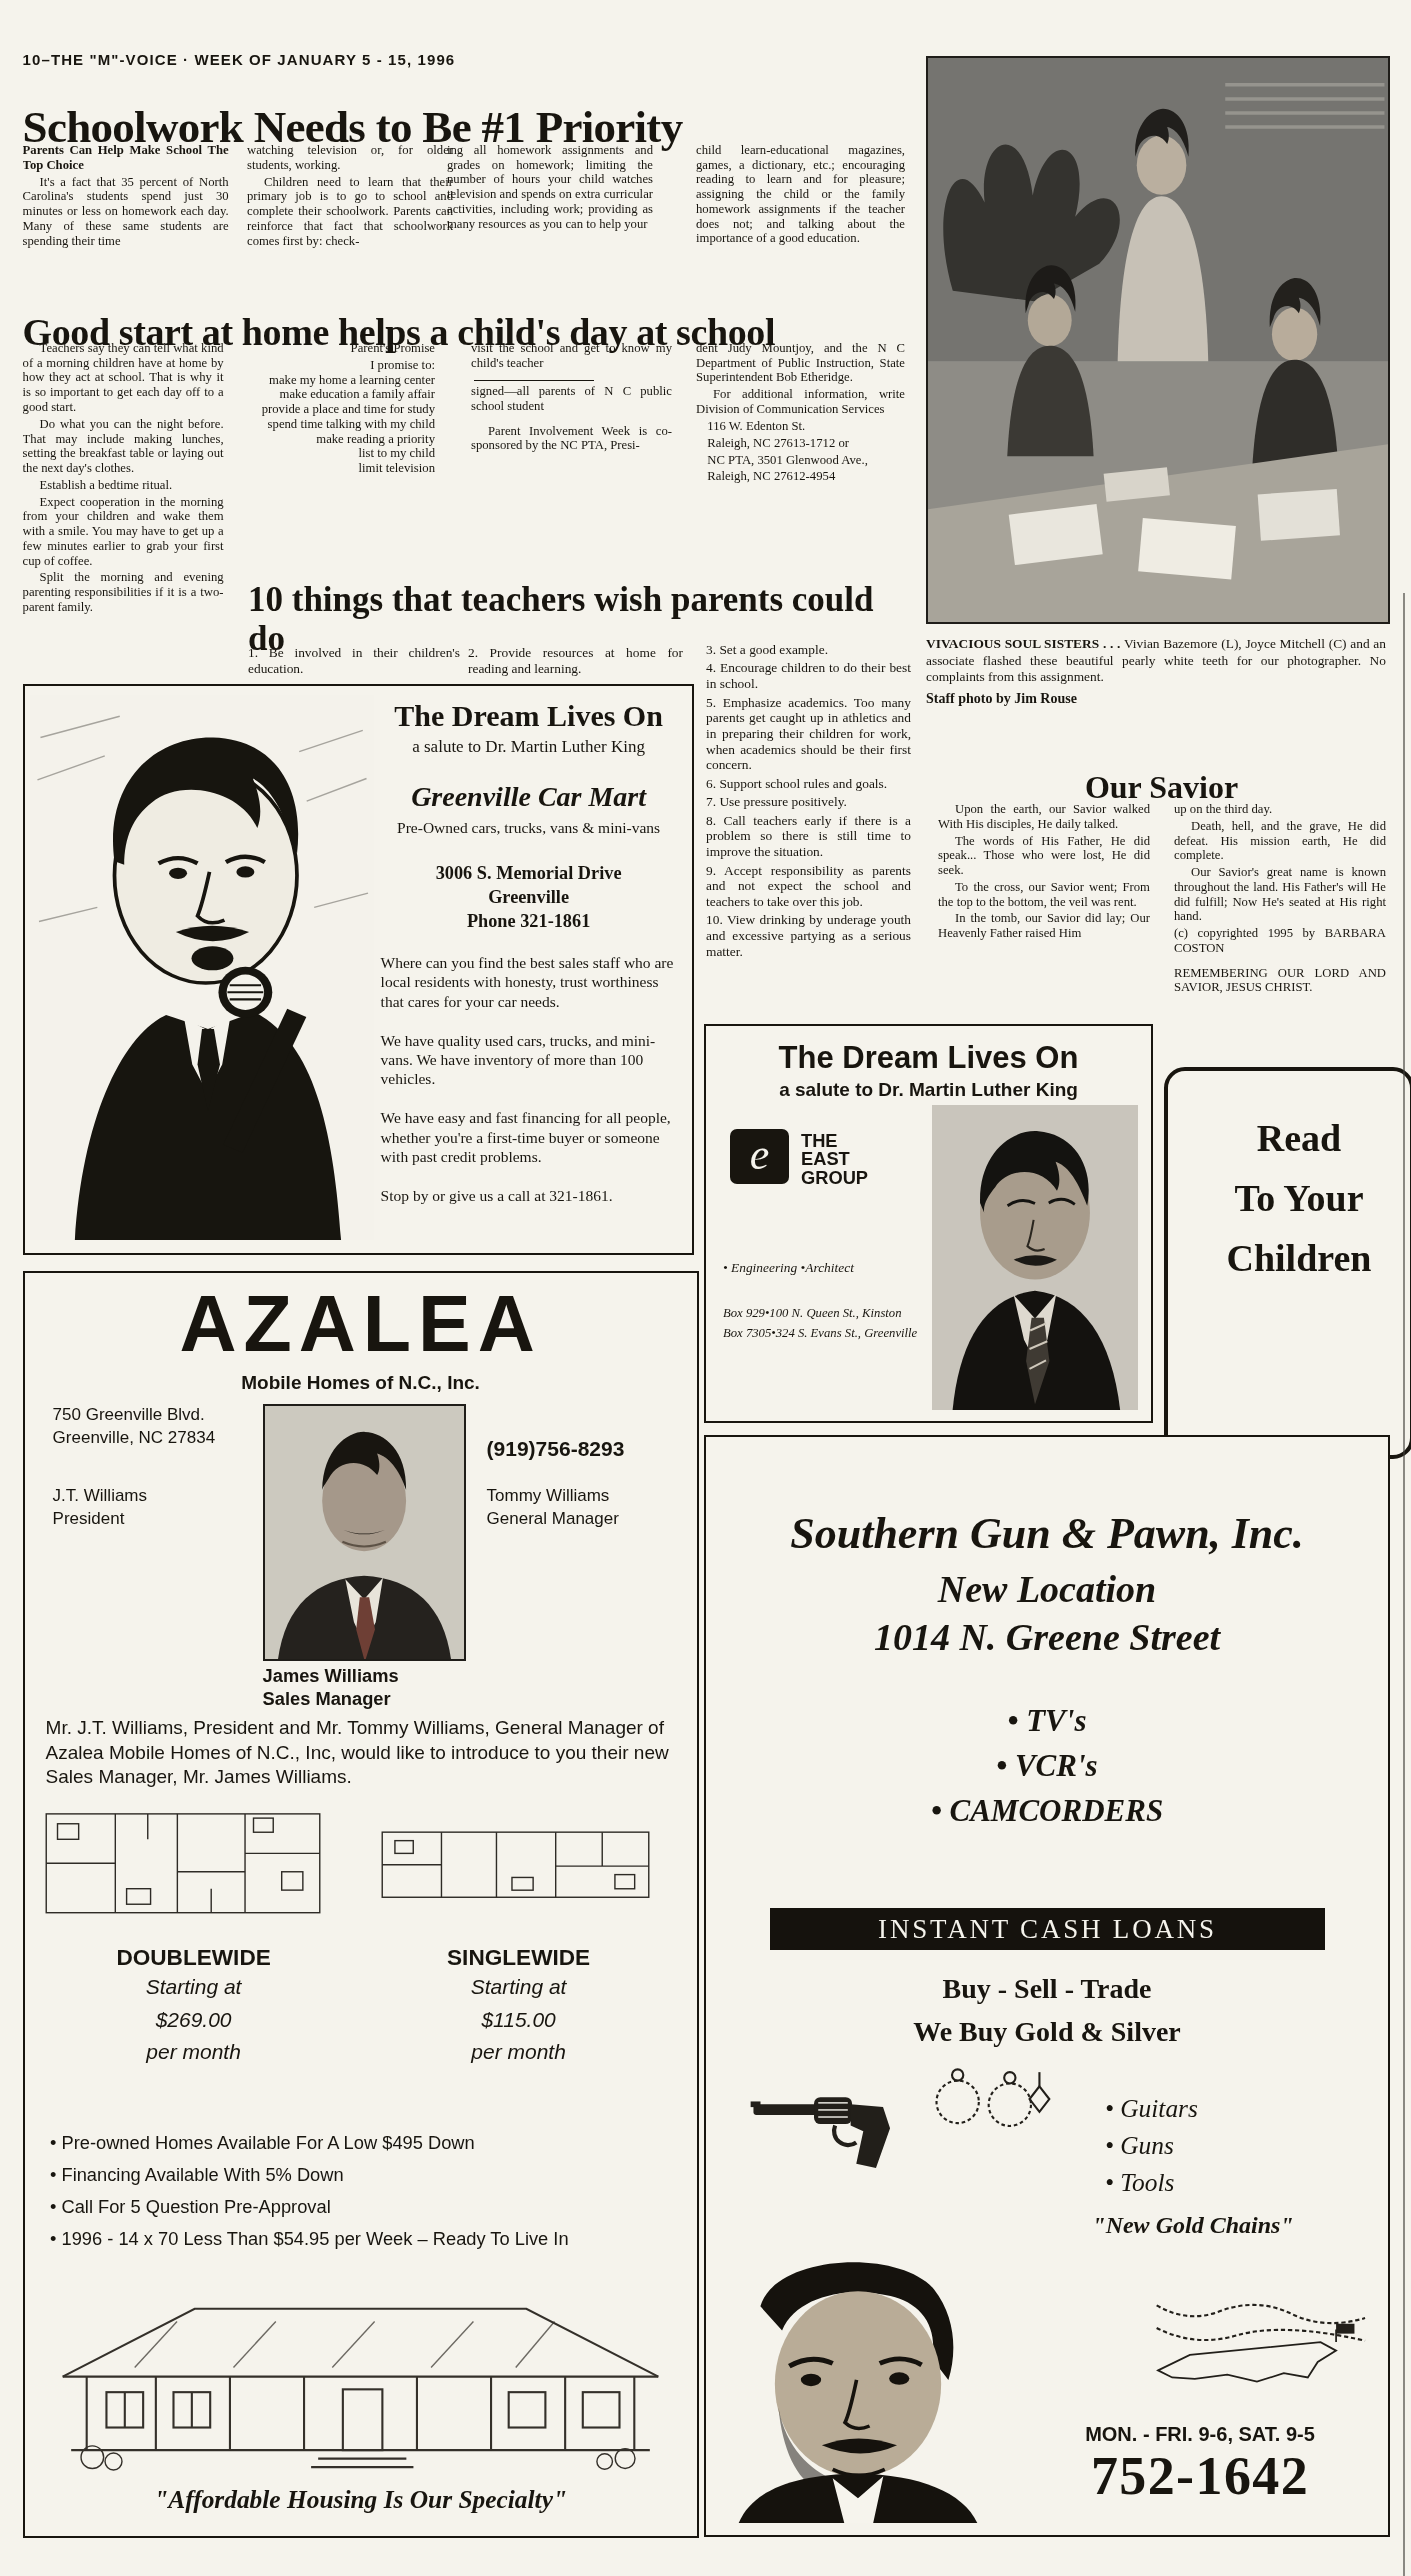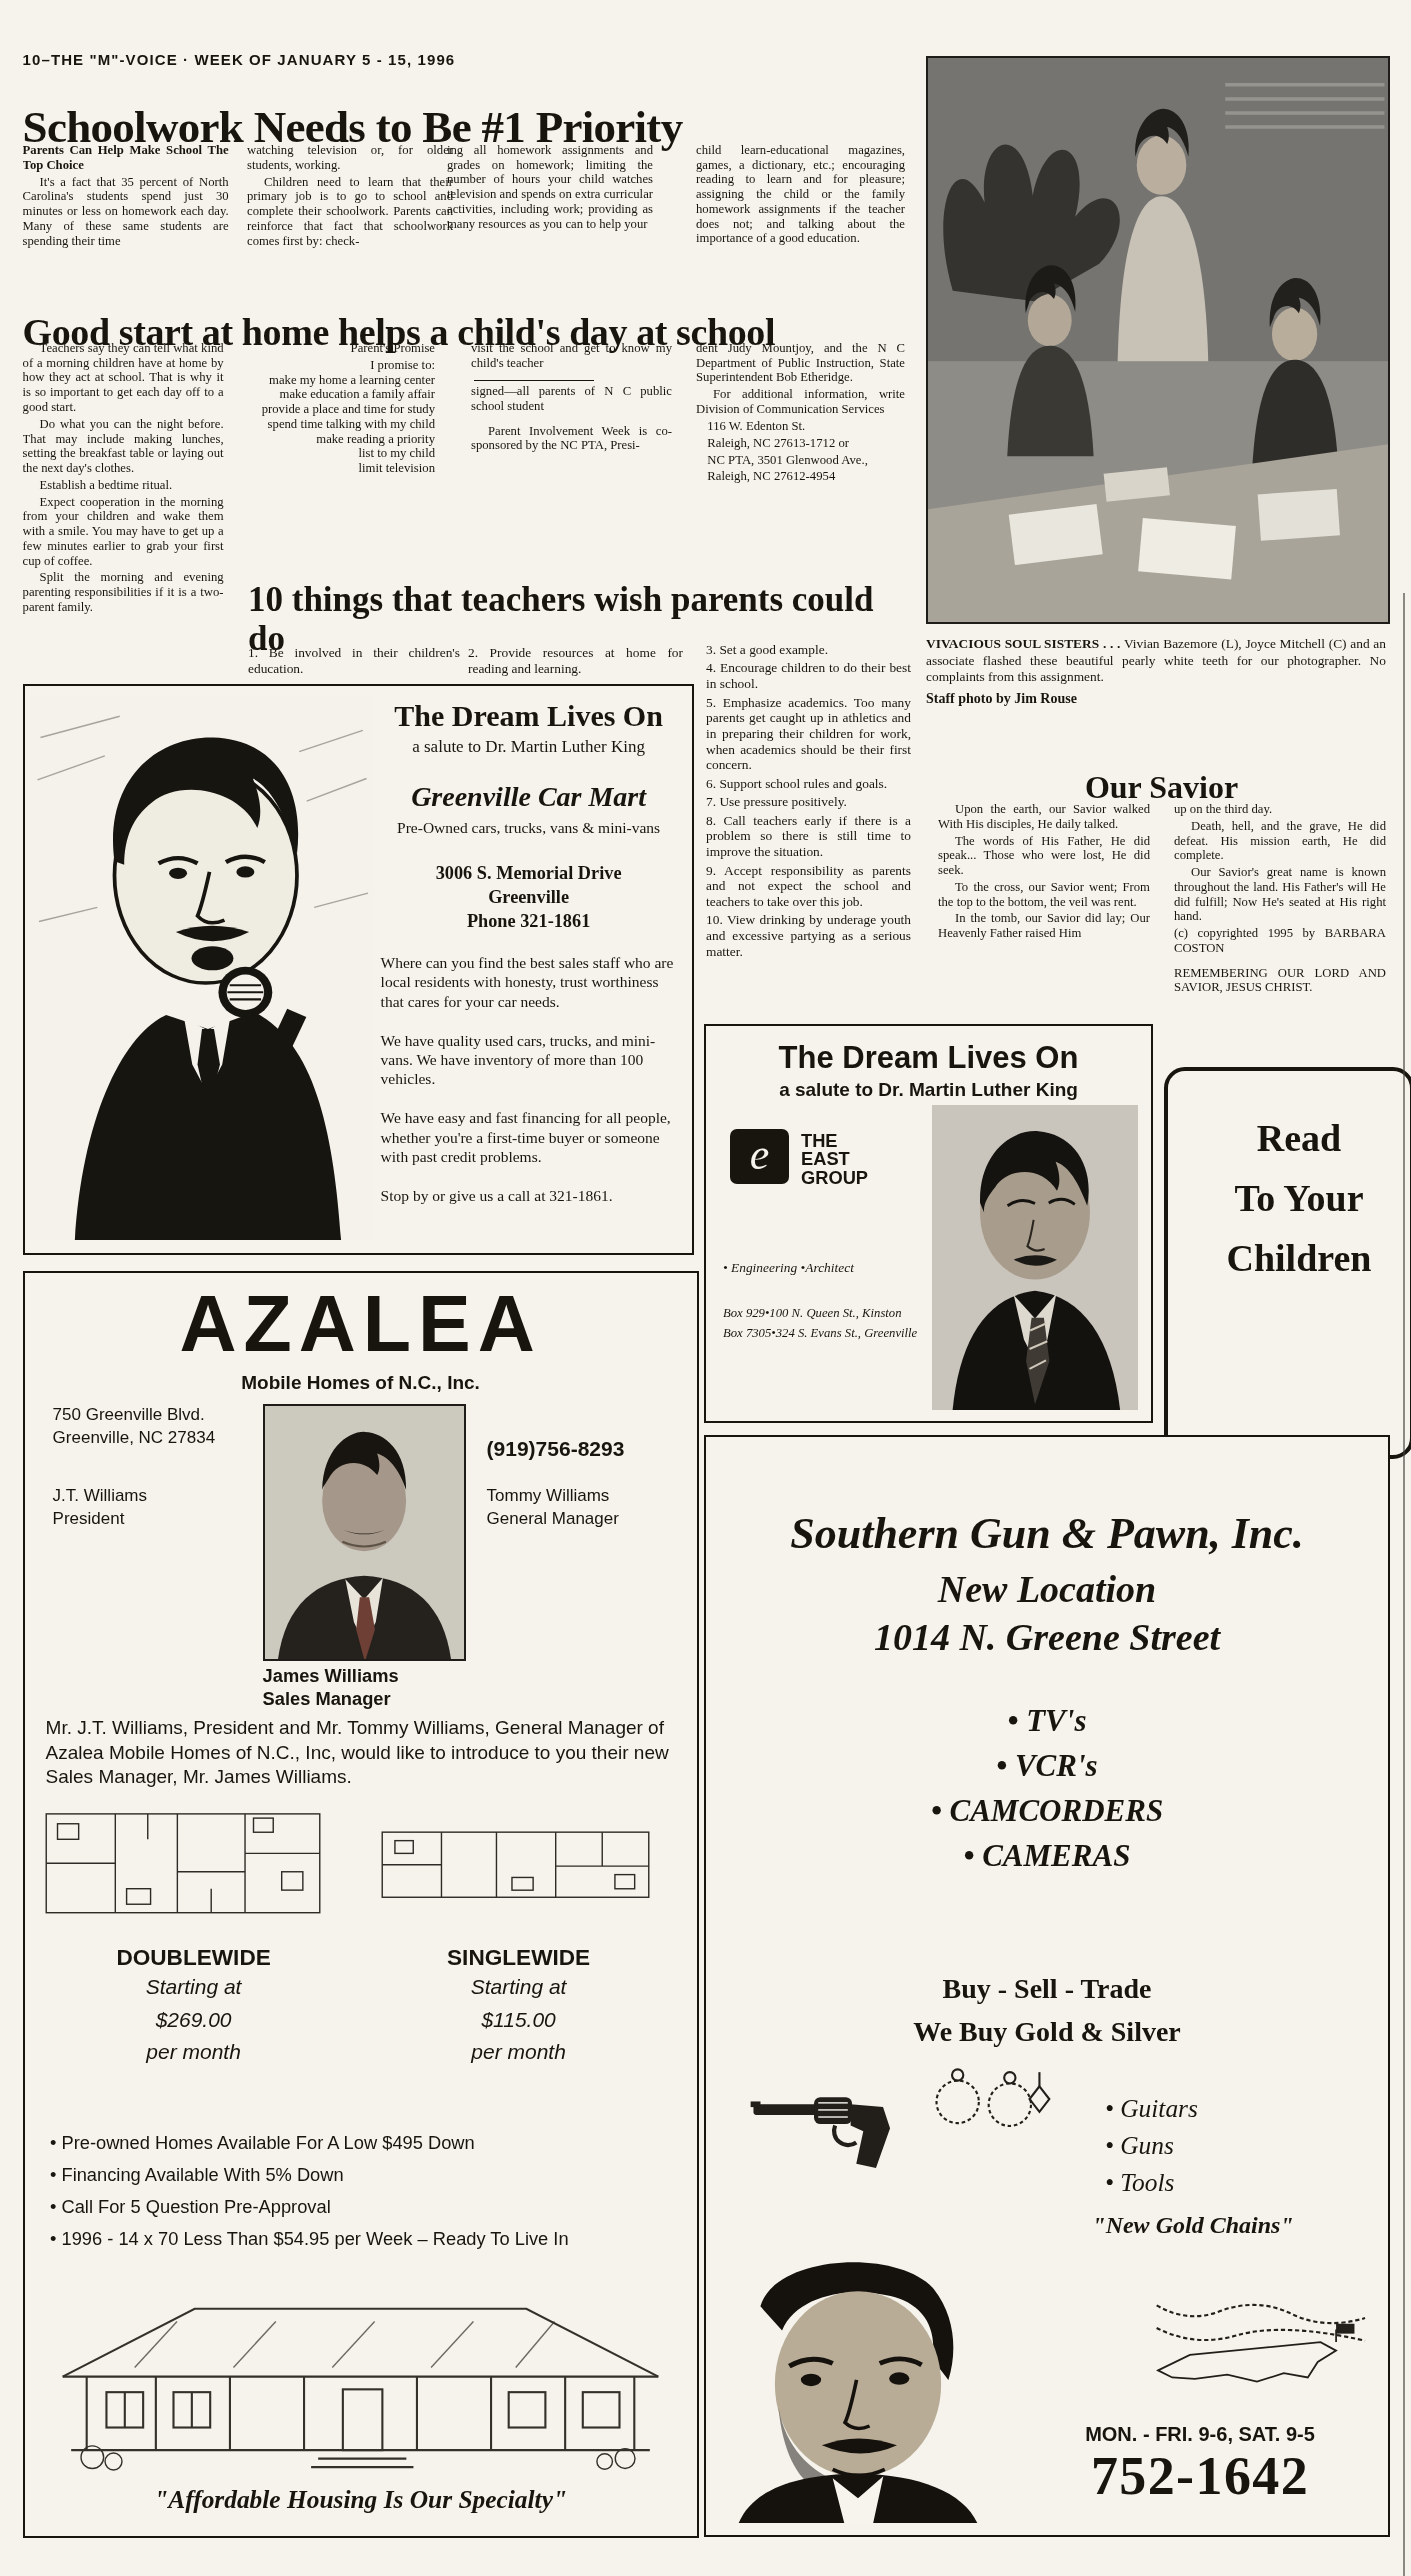--- a/index.html
+++ b/index.html
@@ -444,23 +444,25 @@
 
   <section class="abs adbox" style="left:704px;top:1435px;width:682px;height:1098px;">
     <div class="abs gp-name" style="left:0;top:71px;width:100%;">Southern Gun &amp; Pawn, Inc.</div>
     <div class="abs gp-line" style="left:0;top:130px;width:100%;">New Location</div>
     <div class="abs gp-line" style="left:0;top:178px;width:100%;">1014 N. Greene Street</div>
 
     <div class="abs" style="left:0;top:262px;width:100%;">
       <div class="gp-item">• TV's</div>
       <div class="gp-item">• VCR's</div>
       <div class="gp-item">• CAMCORDERS</div>
-      <div class="gp-item">• CAMERAS</div>
-    </div>
-
+    </div>
+
+    <div class="abs gp-banner" style="left:64px;top:471px;width:555px;height:42px;">
+      <span>INSTANT CASH LOANS</span>
+    </div>
 
     <div class="abs gp-buy" style="left:0;top:536px;width:100%;">Buy - Sell - Trade</div>
     <div class="abs gp-buy" style="left:0;top:579px;width:100%;">We Buy Gold &amp; Silver</div>
 
     <figure class="abs" style="left:39px;top:639px;width:169px;height:99px;">
       <svg width="100%" height="100%" viewBox="0 0 240 140" preserveAspectRatio="none">
         <g fill="#221f1a">
           <rect x="12" y="40" width="140" height="15" rx="4"></rect>
             <rect x="8" y="36" width="14" height="8"></rect>
           <rect x="98" y="30" width="54" height="38" rx="9"></rect>

